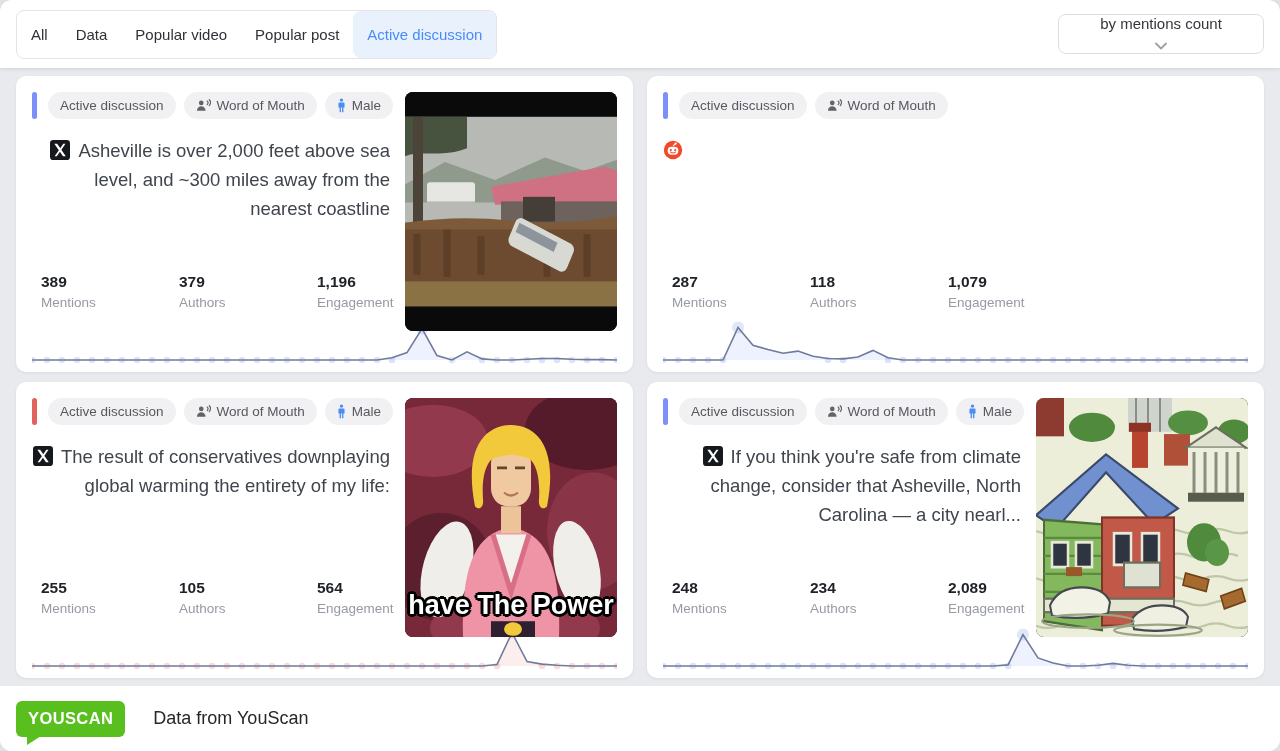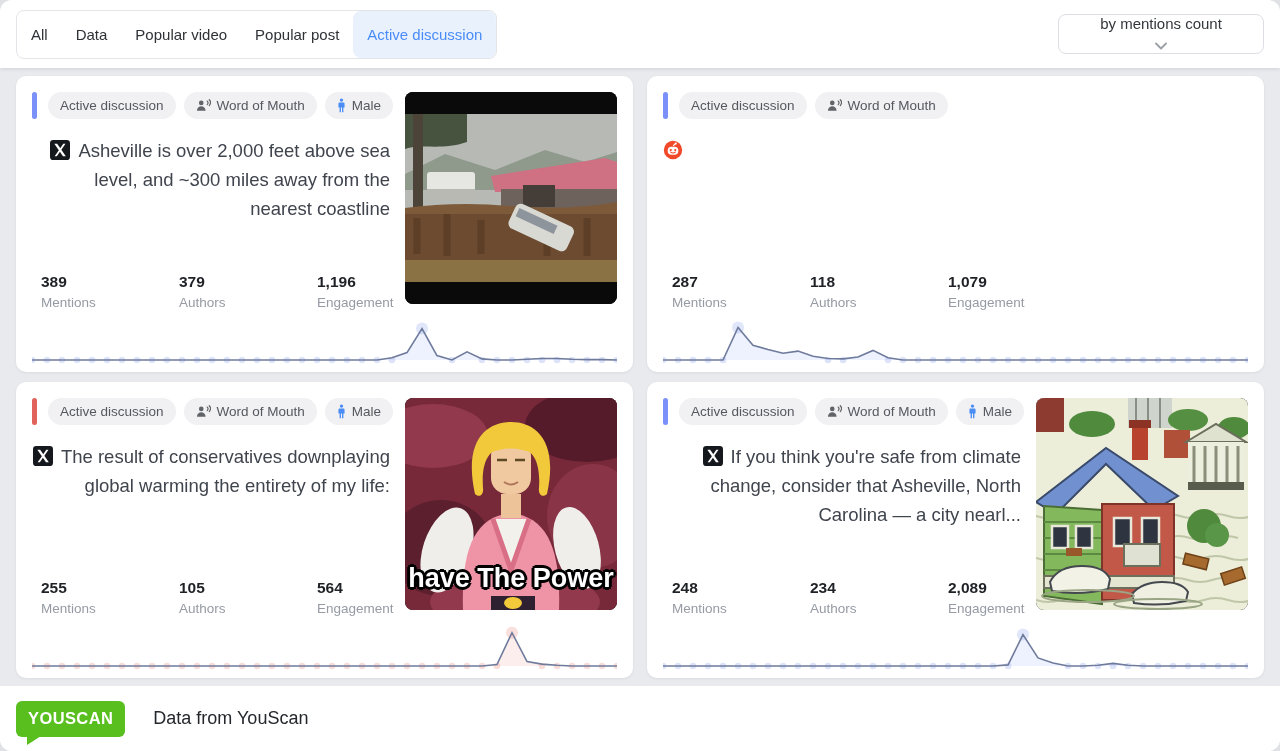--- a/index.html
+++ b/index.html
@@ -32,21 +32,21 @@
   .pill svg { display:block; }
   .post { font-size:18.5px; line-height:29px; color:#3f444d; }
   .post.narrow { max-width:358px;text-align:right; }
   .src-icon { display:inline-block; width:20px; height:20px; vertical-align:-3px; margin-right:8px; }
   .metrics { display:flex; margin-top:auto; padding-left:9px;gap:36px; }
   .metric { width:102px; }
   .metric .v { font-size:15.5px; font-weight:700; color:#1e2126; }
   .metric .l { font-size:13.5px; color:#959aa3; margin-top:4px; }
   .spark { height:52px; margin-top:6px; }
   .spark svg { display:block; }
-  .thumb { position:absolute; top:16px; right:16px; width:212px; height:212px; border-radius:8px;
+  .thumb { position:absolute; top:16px; right:16px; width:212px; height:239px; border-radius:8px;
            overflow:hidden; background:#000; }
   .thumb svg { width:100%; height:100%; display:block; }
   .meme-caption { position:absolute; left:-6px; right:-6px; bottom:16px; text-align:center;
                   font-size:27px; font-weight:700; color:#fff; white-space:nowrap; overflow:hidden;
                   text-shadow:-2px -2px 0 #000, 2px -2px 0 #000, -2px 2px 0 #000, 2px 2px 0 #000,
                               0 3px 0 #000, 0 -3px 0 #000, 3px 0 0 #000, -3px 0 0 #000; }
 
   
   .footer { flex:1; display:flex; align-items:center; gap:28px; padding:0 16px; background:#fff; }
   .logo { position:relative; background:#58bf1f; color:#fff; font-weight:800; font-size:16.5px;

